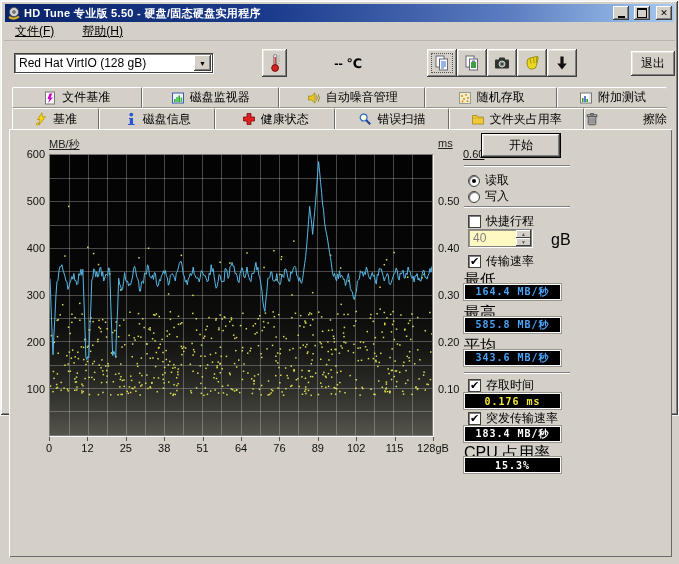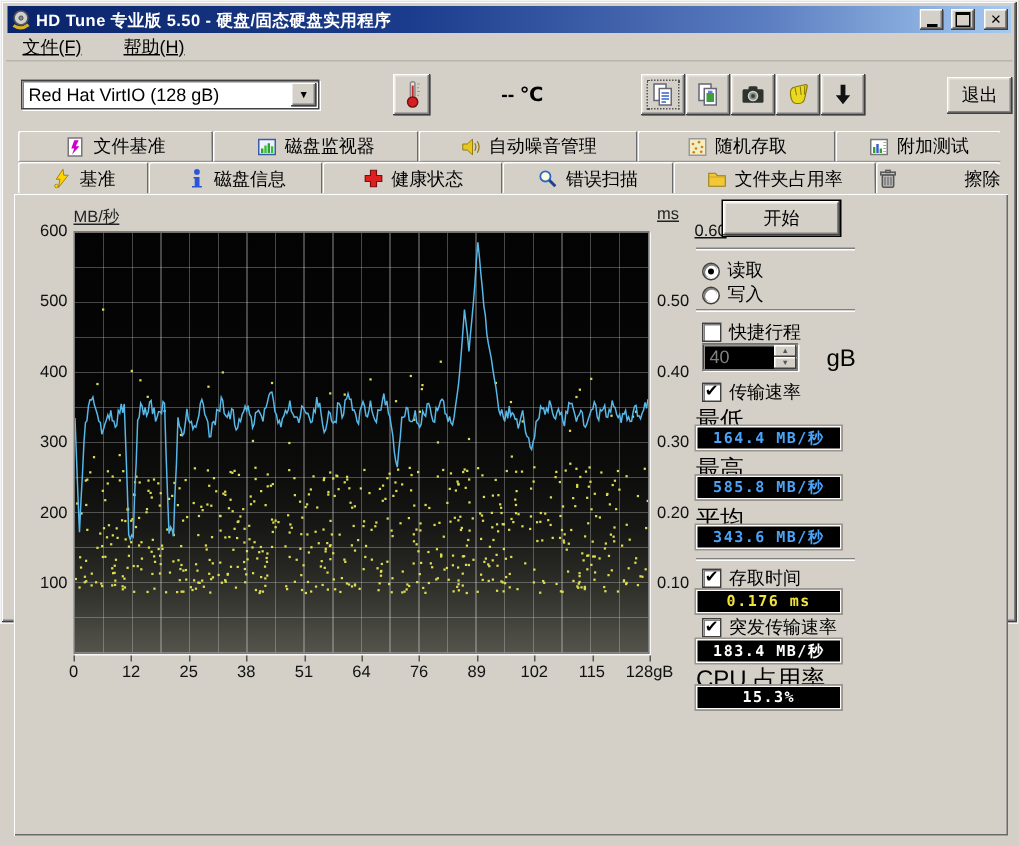--- a/index.html
+++ b/index.html
@@ -112,21 +112,21 @@
     border:1px solid #404040;
   }
   .radio.sel::after { content:""; position:absolute; left:3px; top:3px; width:4px; height:4px; border-radius:50%; background:#000; }
   .cbox {
     width:13px; height:13px; background:#fff; border:1px solid #404040;
     box-shadow: inset 1px 1px 0 #808080;
     display:flex; align-items:center; justify-content:center;
     font-size:11px; font-weight:bold; line-height:1; color:#000;
   }
   .spinner {
-    position:absolute; left:12px; top:100px; width:64px; height:18px; background:#000000;
+    position:absolute; left:12px; top:100px; width:64px; height:18px; background:#fef9c3;
     border:1px solid #808080; box-shadow: inset 1px 1px 0 #9a968e, 1px 1px 0 #fff;
     display:flex; align-items:center; color:#808080; font-size:12px;
   }
   .spinner .spin-val { flex:1; padding-left:4px; }
   .spin-btns { width:15px; height:100%; display:flex; flex-direction:column; }
   .spin-btns div {
     flex:1; background:#d4d0c8; font-size:5px; line-height:1; color:#555;
     box-shadow: inset -1px -1px 0 #404040, inset 1px 1px 0 #fff;
     display:flex; align-items:center; justify-content:center;
   }

